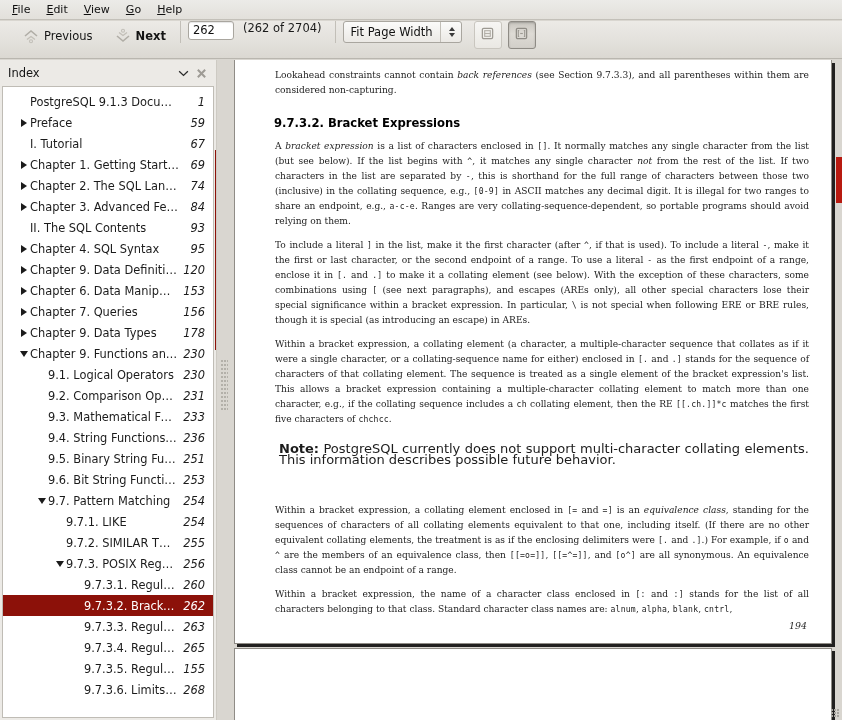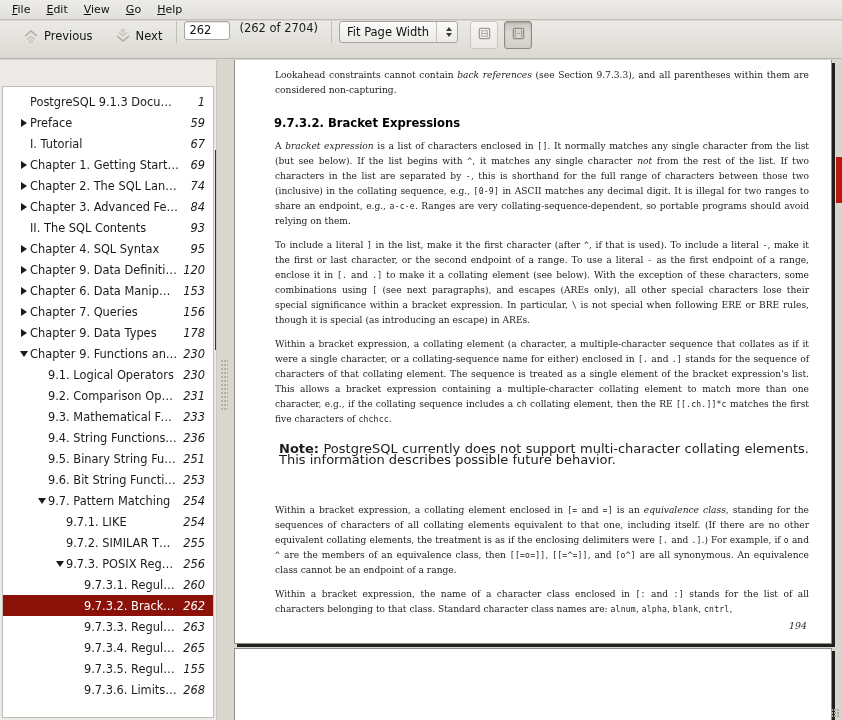--- a/index.html
+++ b/index.html
@@ -321,21 +321,21 @@
       <span>
         <svg class="navico" viewBox="0 0 16 16">
           <path d="M2 8 L8 3 L14 8" fill="none" stroke="#b0ada6" stroke-width="1.6"></path>
           <path d="M4 11.5 L8 8.5 L12 11.5" fill="none" stroke="#c2bfb8" stroke-width="1.3"></path>
           <circle cx="8" cy="13.2" r="1.5" fill="none" stroke="#c2bfb8" stroke-width="1.1"></circle>
         </svg>
       </span>
       <span>Previous</span>
     </div>
 
-    <div class="tb-btn" style="margin-left:8px;">
+    <div class="tb-btn" style="margin-left:8px;font-weight:bold;">
       <span>
         <svg class="navico" viewBox="0 0 16 16">
           <circle cx="8" cy="2.8" r="1.5" fill="none" stroke="#c2bfb8" stroke-width="1.1"></circle>
           <path d="M4 4.5 L8 7.5 L12 4.5" fill="none" stroke="#c2bfb8" stroke-width="1.3"></path>
           <path d="M2 8 L8 13 L14 8" fill="none" stroke="#b0ada6" stroke-width="1.6"></path>
         </svg>
       </span>
       <span>Next</span>
     </div>
 
@@ -370,20 +370,37 @@
           <rect x="2.5" y="2.5" width="11" height="11" rx="1.5" fill="none" stroke="#8e8b85" stroke-width="1.3"></rect>
           <path d="M5.5 4.8 L4.6 4.8 L4.6 11.2 L5.5 11.2" fill="none" stroke="#9c9992" stroke-width="1.2"></path>
           <path d="M10.5 4.8 L11.4 4.8 L11.4 11.2 L10.5 11.2" fill="none" stroke="#9c9992" stroke-width="1.2"></path>
           <path d="M6.6 8 L9.4 8" stroke="#9c9992" stroke-width="1.2"></path>
         </svg>
       </span>
     </div>
   </div>
 
   <div class="sidebar">
+    <div class="sb-head">
+      <div class="sb-title">Index</div>
+      <div class="sb-hbtn">
+        <span>
+          <svg class="chev" viewBox="0 0 12 8">
+              <path d="M1 1.5 L6 6.2 L11 1.5" fill="none" stroke="#2b2b2b" stroke-width="1.5"></path>
+            </svg>
+        </span>
+      </div>
+      <div class="sb-hbtn">
+        <span>
+          <svg class="xico" viewBox="0 0 12 12">
+            <path d="M2 2 L10 10 M10 2 L2 10" fill="none" stroke="#9e9b95" stroke-width="2.2"></path>
+          </svg>
+        </span>
+      </div>
+    </div>
 
     <div class="tree-wrap">
       <div class="tree" id="tree">
           <div class="row">
             <div style="width: 14px; flex: 0 0 14px;"></div>
             <div class="twisty"></div>
             <div class="lbl">PostgreSQL 9.1.3 Docum...</div>
             <div class="pg">1</div>
           </div>
           <div class="row">

